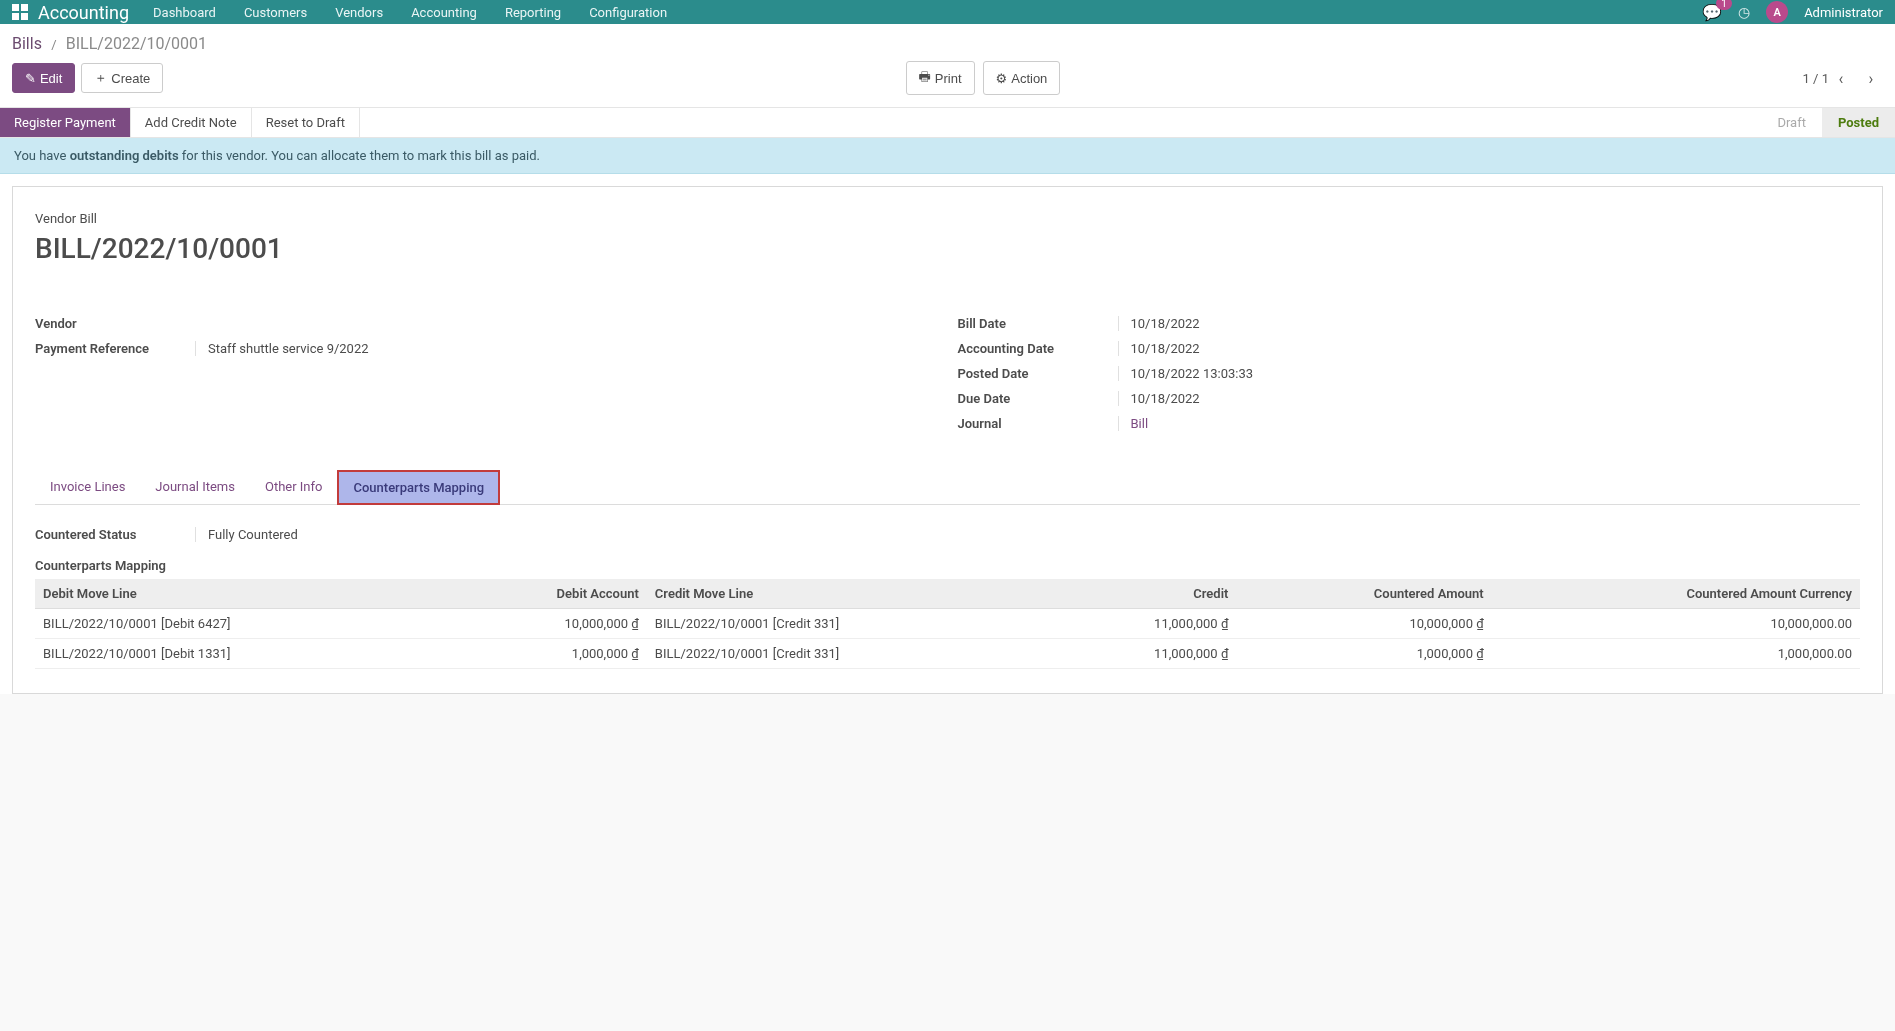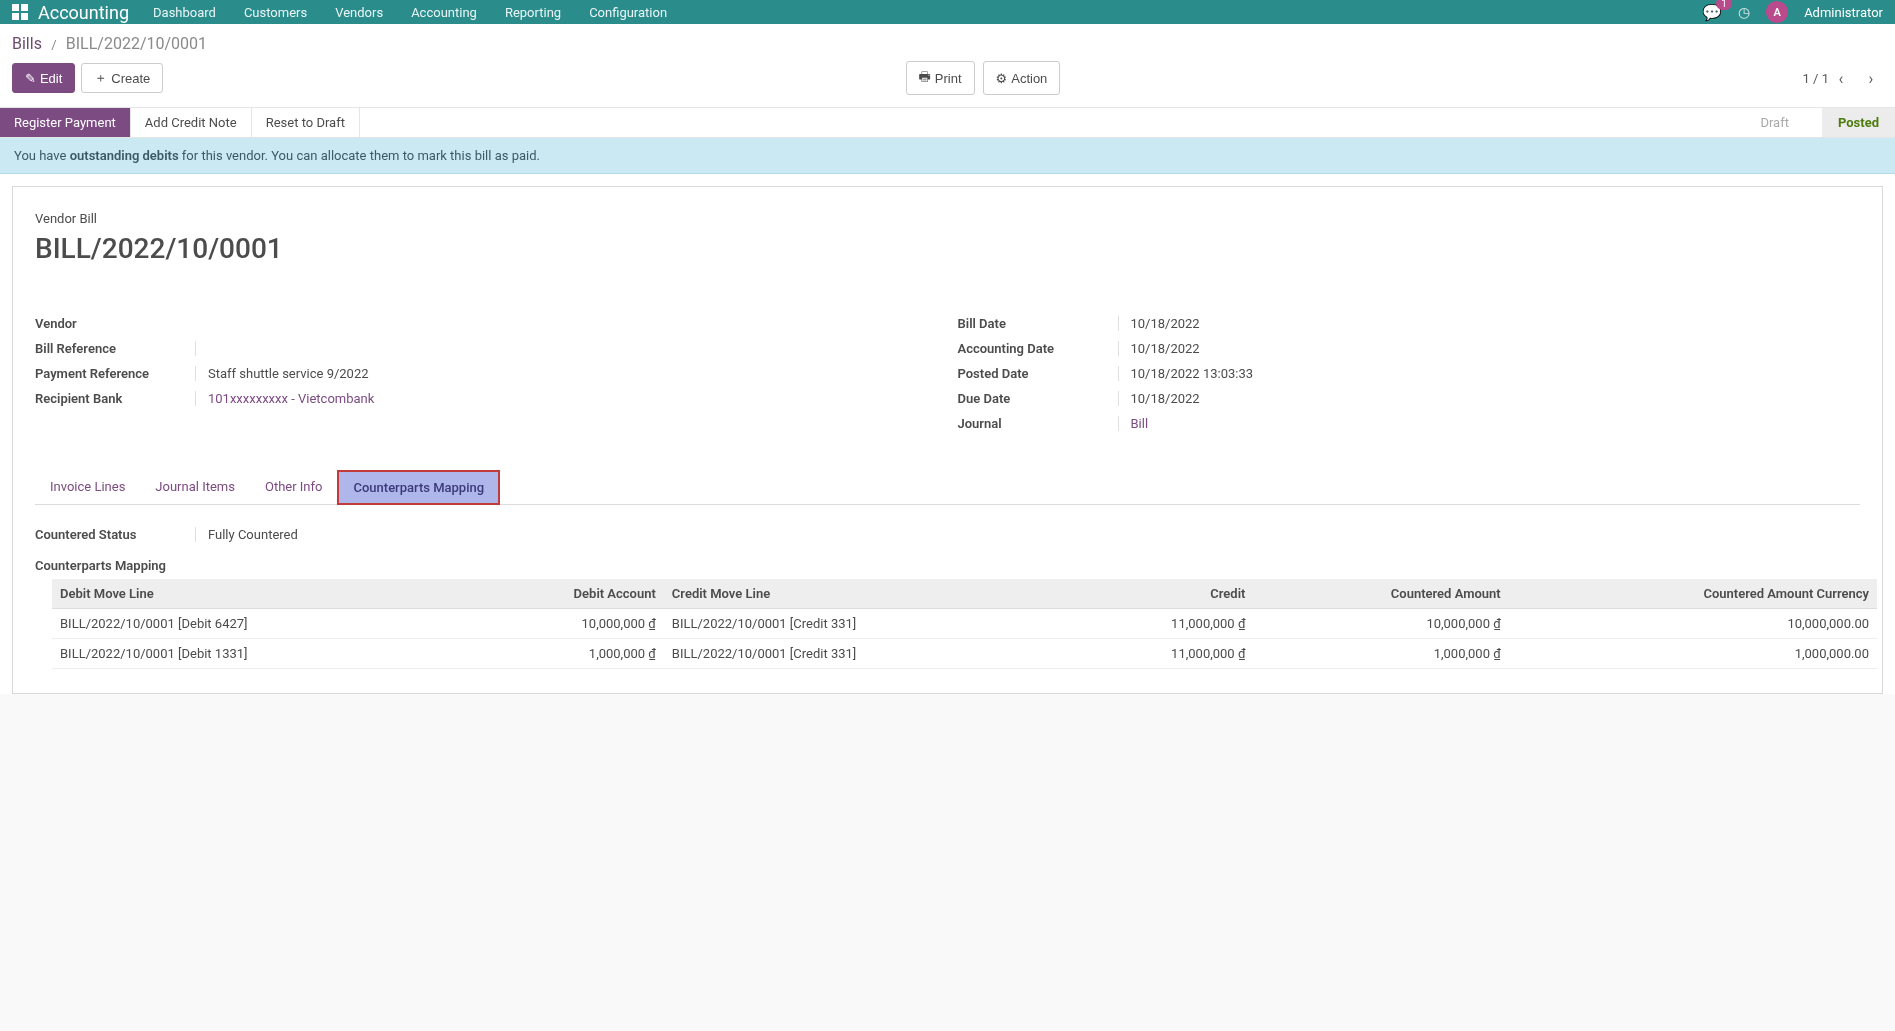--- a/index.html
+++ b/index.html
@@ -37,21 +37,21 @@
 .controls .right { display: flex; align-items: center; }
 .pager { font-size: 13px; color: #5a5a5a; }
 .pager-arrows { display: flex; gap: 6px; }
 .pager-arrows span { width: 24px; height: 24px; display: flex; align-items: center; justify-content: center; cursor: pointer; color: #5a5a5a; font-size: 16px; border: 1px solid transparent; }
 
 
 .action-bar { background: #fff; border-top: 1px solid #e5e5e5; border-bottom: 1px solid #e5e5e5; display: flex; align-items: stretch; }
 .action-bar .ab-btn { padding: 7px 14px; font-size: 13px; cursor: pointer; border-right: 1px solid #e5e5e5; }
 .action-bar .ab-primary { background: #7c4b82; color: #fff; }
 .action-bar .ab-secondary { color: #4c4c4c; }
-.action-bar .status { margin-left: auto; display: flex; gap: 17px; }
+.action-bar .status { margin-left: auto; display: flex; }
 .action-bar .status-item { padding: 7px 16px; font-size: 13px; position: relative; }
 .action-bar .status-draft { color: #aaa; }
 .action-bar .status-posted { color: #4d7c0f; font-weight: 700; background: #ececec; }
 .action-bar .status-draft::after { content: ''; position: absolute; right: -8px; top: 0; bottom: 0; width: 16px; background: #fff; transform: skewX(-20deg); z-index: 1; display: none; }
 
 
 .alert { background: #cbe9f3; border-bottom: 1px solid #b5dde9; padding: 10px 14px; font-size: 13px; color: #3a5a65; }
 .alert strong { font-weight: 600; }
 
 
@@ -72,21 +72,21 @@
 .tab { padding: 8px 14px; font-size: 13px; color: #7c4b82; cursor: pointer; border: 1px solid transparent; margin-bottom: -1px; }
 .tab.active { background: #aeb6ea; border: 2px solid #c23b3b; color: #3a3a7a; font-weight: 500; }
 
 
 .tab-content { padding-top: 18px; }
 .cs-row { display: flex; padding: 4px 0 16px; }
 .cs-row .lbl { width: 160px; font-weight: 600; font-size: 13px; }
 .cs-row .val { border-left: 1px solid #e0e0e0; padding-left: 12px; }
 .cm-title { font-weight: 600; font-size: 13px; margin-bottom: 6px; }
 
-table { width: 100%; border-collapse: collapse; margin-left: 17px; }
+table { width: 100%; border-collapse: collapse; }
 thead th { text-align: left; padding: 7px 8px; background: #eee; font-weight: 600; font-size: 13px; border-bottom: 1px solid #ddd; }
 thead th.r { text-align: right; }
 tbody td { padding: 7px 8px; font-size: 13px; border-bottom: 1px solid #eee; }
 tbody td.r { text-align: right; }
 </style>
 </head>
 <body>
 
 <div class="topnav">
   <div class="apps-icon">
@@ -167,30 +167,22 @@
   <div class="sheet">
     <div class="sheet-label">Vendor Bill</div>
     <div class="sheet-title">BILL/2022/10/0001</div>
 
     <div class="fields">
       <div class="col">
         <div class="field-row">
           <div class="lbl">Vendor</div>
         </div>
         <div class="field-row">
-          <div class="lbl">Bill Reference</div>
-          <div class="val"></div>
-        </div>
-        <div class="field-row">
           <div class="lbl">Payment Reference</div>
           <div class="val">Staff shuttle service 9/2022</div>
-        </div>
-        <div class="field-row">
-          <div class="lbl">Recipient Bank</div>
-          <div class="val link">101xxxxxxxxx - Vietcombank</div>
         </div>
       </div>
       <div class="col">
         <div class="field-row">
           <div class="lbl">Bill Date</div>
           <div class="val">10/18/2022</div>
         </div>
         <div class="field-row">
           <div class="lbl">Accounting Date</div>
           <div class="val">10/18/2022</div>

